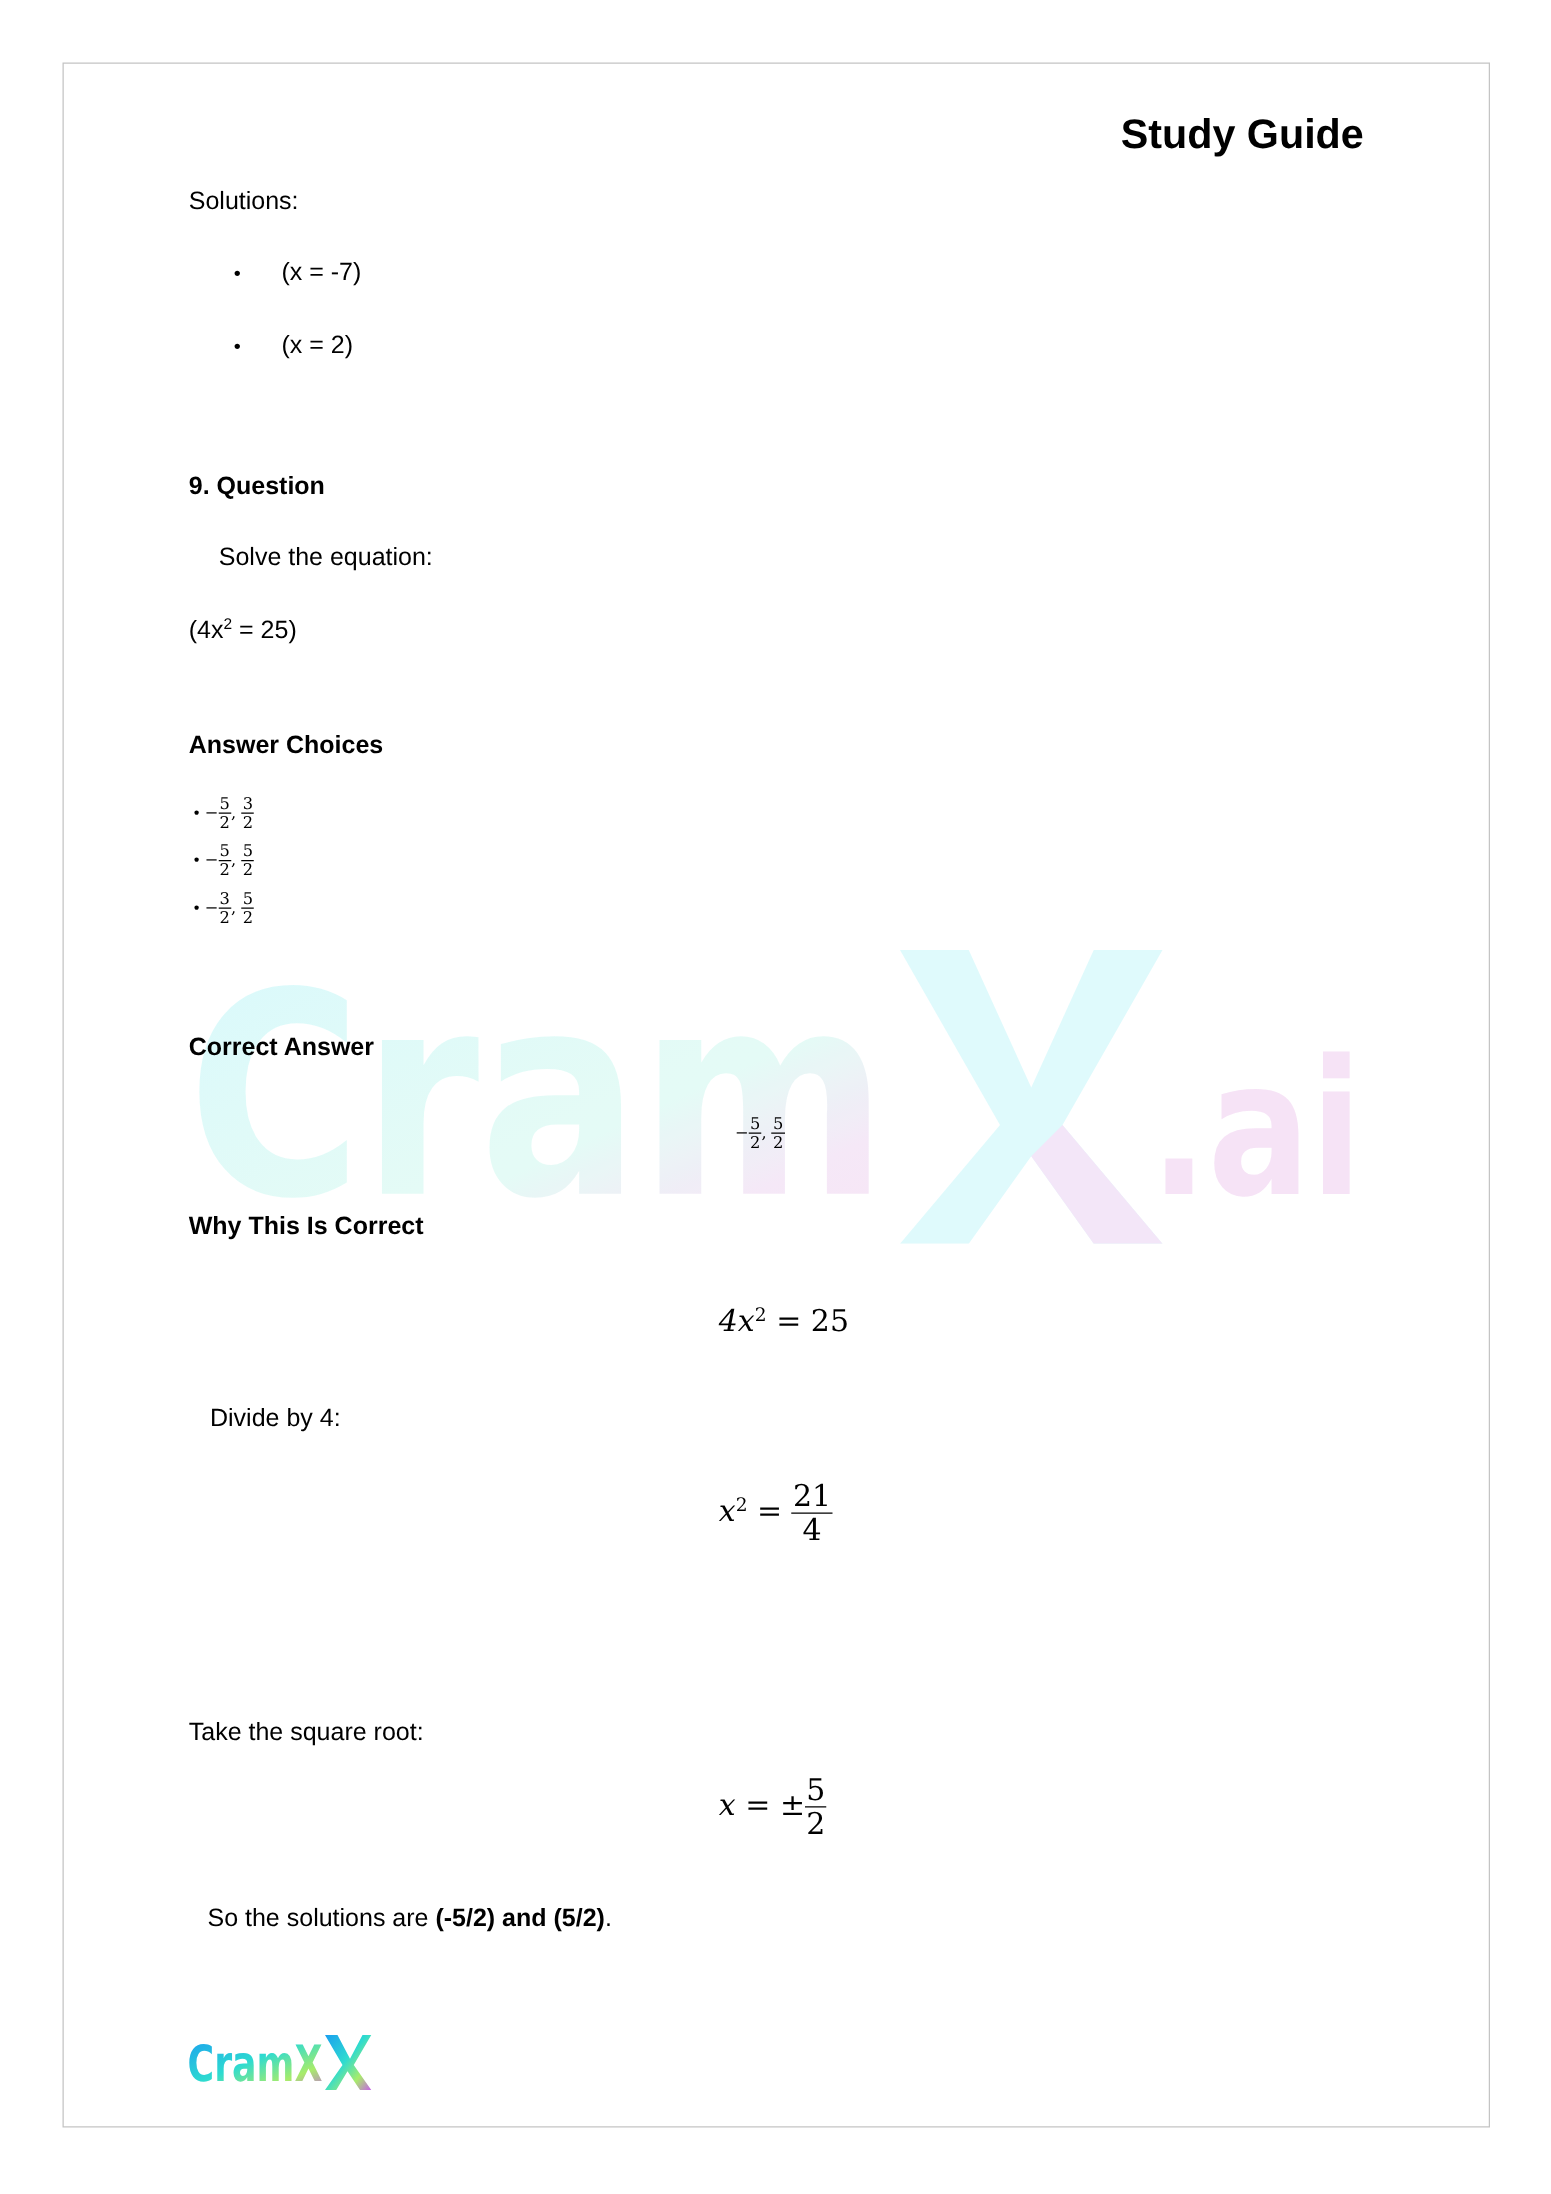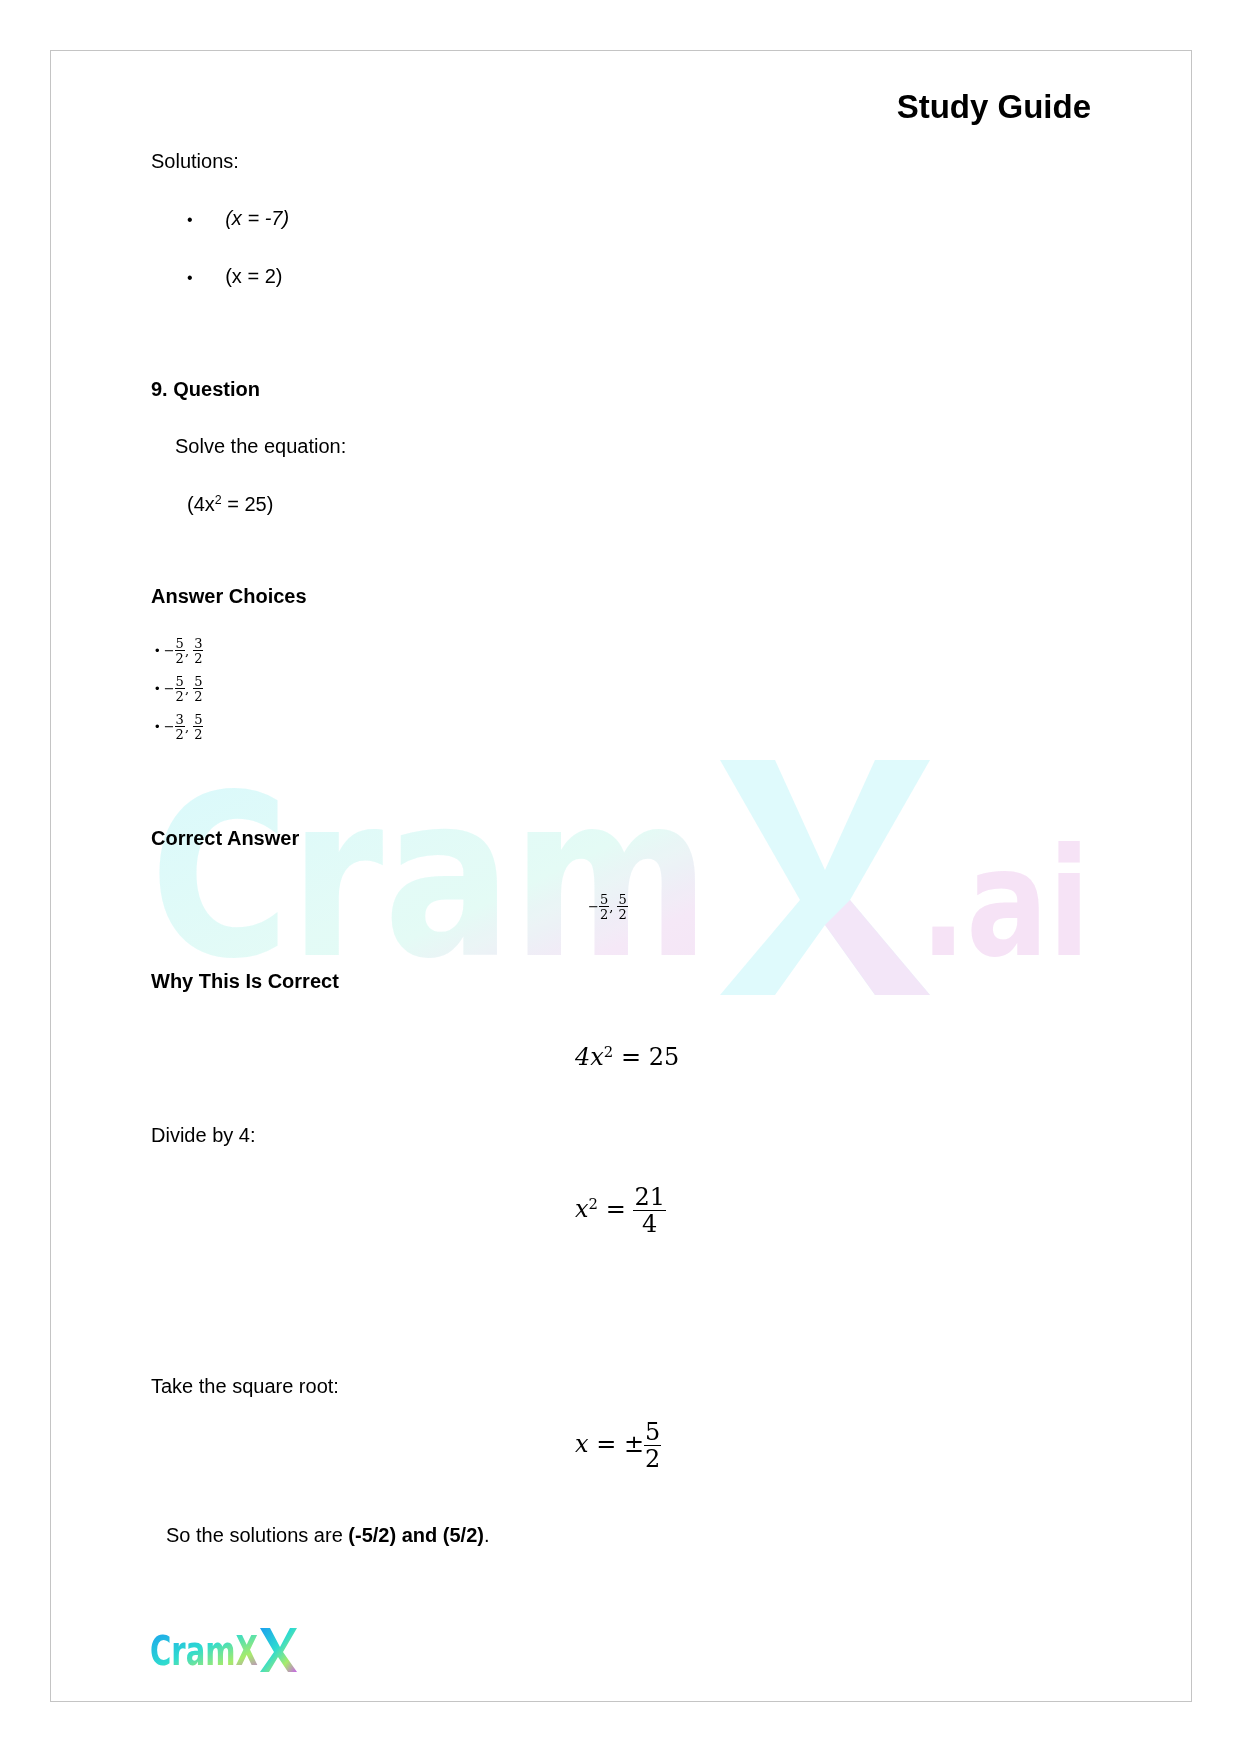--- a/index.html
+++ b/index.html
@@ -44,30 +44,30 @@
   <text x="770" y="195" font-family="DejaVu Sans, sans-serif" font-weight="bold" font-size="150" fill="#f6e2f6" opacity="0.95" textLength="170" lengthAdjust="spacingAndGlyphs">.ai</text>
 </svg>
 
 <div class="content">
   <div class="abs title">Study Guide</div>
 
   <div class="abs body-text" style="left:151px; top:150px;">Solutions:</div>
 
   <div class="abs body-text" style="left:187px; top:207px;">
     <span class="bullet-dot">•</span>
-    <span style="margin-left:27px;font-style:italic;">(x = -7)</span>
+    <span style="margin-left:27px;">(x = -7)</span>
   </div>
   <div class="abs body-text" style="left:187px; top:265px;">
     <span class="bullet-dot">•</span>
     <span style="margin-left:27px;">(x = 2)</span>
   </div>
 
   <div class="abs body-text bold" style="left:151px; top:378px;">9. Question</div>
   <div class="abs body-text" style="left:151px; top:435px;margin-left:24px;">Solve the equation:</div>
-  <div class="abs body-text" style="left:151px; top:493px;margin-left:36px;">
+  <div class="abs body-text" style="left:151px; top:493px;">
     <span>(4x</span><sup>2</sup><span> = 25)</span>
   </div>
 
   <div class="abs body-text bold" style="left:151px; top:585px;">Answer Choices</div>
 
   <div class="abs small-frac math" style="left:155px; top:637px;">
     <span style="font-family:'Liberation Sans',sans-serif;">•</span>
     <span>−</span><span class="frac">
         <span class="num">5</span>
         <span class="den">2</span>
@@ -111,21 +111,21 @@
         <span class="den">2</span>
       </span>
   </div>
 
   <div class="abs body-text bold" style="left:151px; top:970px;">Why This Is Correct</div>
 
   <div class="abs math mid-math" style="left:575px; top:1043px;">
     <i>4x</i><sup>2</sup><span> = 25</span>
   </div>
 
-  <div class="abs body-text" style="left:151px; top:1124px;">Divide by 4:</div>
+  <div class="abs body-text" style="left:168px; top:1124px;">Divide by 4:</div>
 
   <div class="abs math mid-math" style="left:575px; top:1185px;">
     <i>x</i><sup>2</sup><span style="white-space:pre;"> = </span><span class="frac">
         <span class="num">21</span>
         <span class="den">4</span>
       </span>
   </div>
 
   <div class="abs body-text" style="left:151px; top:1343px;margin-top:32px;">Take the square root:</div>
 

